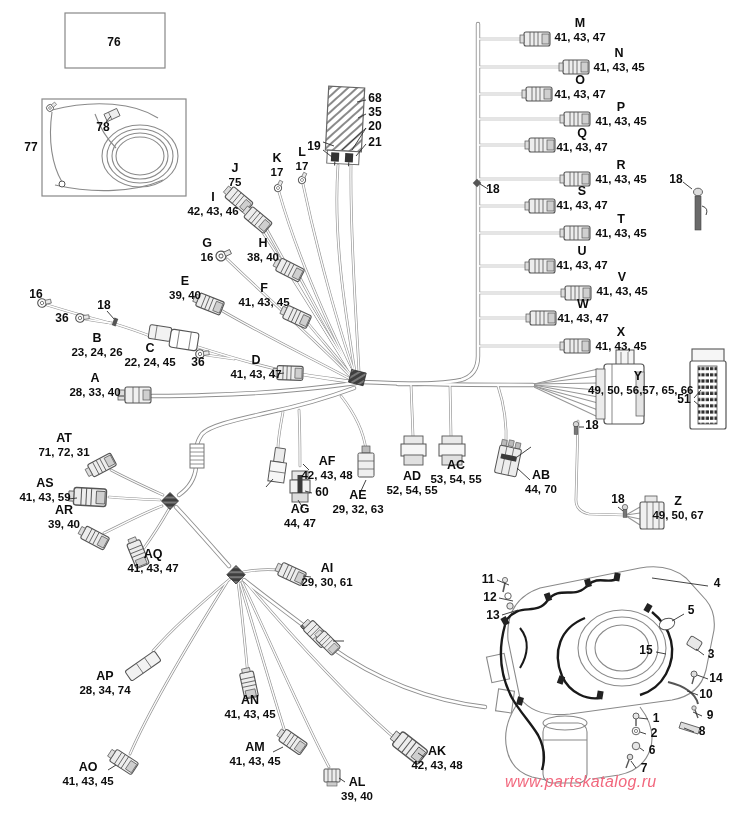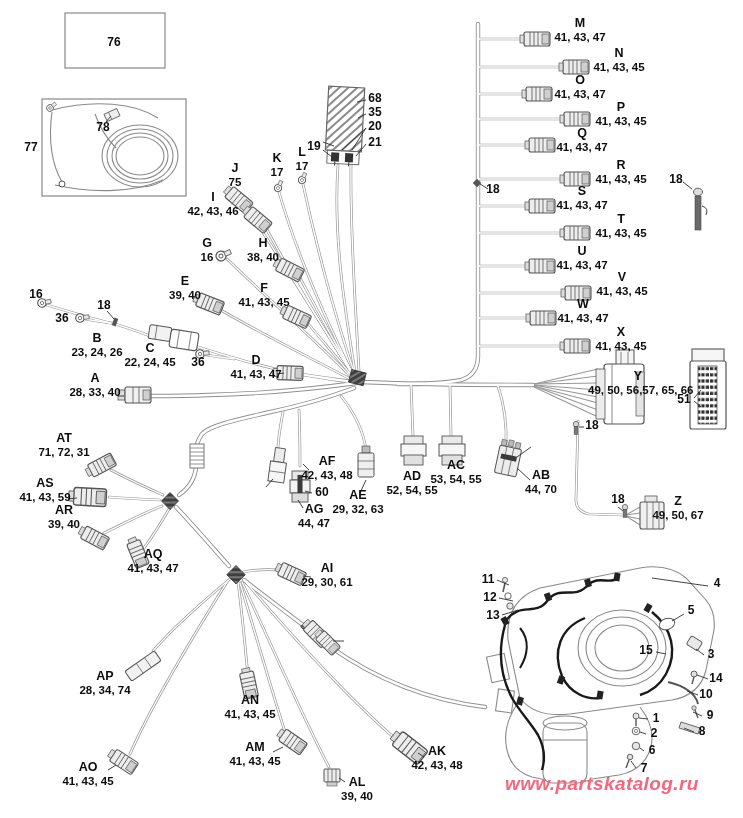--- a/index.html
+++ b/index.html
@@ -4,22 +4,22 @@
 <style>
   html,body{margin:0;padding:0;background:#fff;}
   .stage{position:relative;width:743px;height:818px;background:#fff;overflow:hidden;
          font-family:"Liberation Sans",sans-serif;}
   .stage svg{position:absolute;left:0;top:0;}
   .co{position:absolute;width:100px;text-align:center;color:#0d0d0d;font-weight:bold;
       font-size:11.5px;line-height:13.5px;white-space:nowrap;}
   .co .l{display:block;font-size:12.5px;}
   .num{position:absolute;width:36px;text-align:center;color:#0d0d0d;font-weight:bold;
        font-size:12px;line-height:14px;}
-  .wm{position:absolute;left:505px;top:773px;width:220px;font-weight:bold;font-style:italic;
-      font-size:19px;letter-spacing:.4px;color:#f2687e;white-space:nowrap;}
+  .wm{position:absolute;left:505px;top:773px;width:220px;font-weight:normal;font-style:italic;
+      font-size:16px;letter-spacing:.4px;color:#f2687e;white-space:nowrap;}
   
   .tAo use{stroke:#8f8f8f;stroke-width:4.4;fill:none;stroke-linecap:round;}
   .tAi use{stroke:#ffffff;stroke-width:2.7;fill:none;stroke-linecap:round;}
   .tBo use{stroke:#949494;stroke-width:2.7;fill:none;stroke-linecap:round;}
   .tBi use{stroke:#ffffff;stroke-width:1.4;fill:none;stroke-linecap:round;}
   .w{stroke:#979797;stroke-width:1.1;fill:none;}
   .ld{stroke:#2e2e2e;stroke-width:0.9;fill:none;}
   .dk{stroke:#191919;fill:none;}
   .ol{stroke:#8a8a8a;fill:none;stroke-width:1.1;}
 </style>
@@ -588,21 +588,21 @@
 <div class="co" style="left:572px;top:271px"><span class="l">V</span><span>41, 43, 45</span></div>
 <div class="co" style="left:533px;top:298px"><span class="l">W</span><span>41, 43, 47</span></div>
 <div class="co" style="left:571px;top:326px"><span class="l">X</span><span>41, 43, 45</span></div>
 <div class="co" style="left:588px;top:370px"><span class="l">Y</span><span>49, 50, 56,</span><span>57, 65, 66</span></div>
 <div class="co" style="left:628px;top:495px"><span class="l">Z</span><span>49, 50, 67</span></div>
 <div class="co" style="left:491px;top:469px"><span class="l">AB</span><span>44, 70</span></div>
 <div class="co" style="left:406px;top:459px"><span class="l">AC</span><span>53, 54, 55</span></div>
 <div class="co" style="left:362px;top:470px"><span class="l">AD</span><span>52, 54, 55</span></div>
 <div class="co" style="left:308px;top:489px"><span class="l">AE</span><span>29, 32, 63</span></div>
 <div class="co" style="left:277px;top:455px"><span class="l">AF</span><span>42, 43, 48</span></div>
-<div class="co" style="left:264px;top:503px"><span class="l">AG</span><span>44, 47</span></div>
+<div class="co" style="left:250px;top:503px"><span class="l">AG</span><span>44, 47</span></div>
 <div class="co" style="left:277px;top:562px"><span class="l">AI</span><span>29, 30, 61</span></div>
 <div class="co" style="left:387px;top:745px"><span class="l">AK</span><span>42, 43, 48</span></div>
 <div class="co" style="left:307px;top:776px"><span class="l">AL</span><span>39, 40</span></div>
 <div class="co" style="left:205px;top:741px"><span class="l">AM</span><span>41, 43, 45</span></div>
 <div class="co" style="left:200px;top:694px"><span class="l">AN</span><span>41, 43, 45</span></div>
 <div class="co" style="left:38px;top:761px"><span class="l">AO</span><span>41, 43, 45</span></div>
 <div class="co" style="left:55px;top:670px"><span class="l">AP</span><span>28, 34, 74</span></div>
 <div class="co" style="left:103px;top:548px"><span class="l">AQ</span><span>41, 43, 47</span></div>
 <div class="co" style="left:14px;top:504px"><span class="l">AR</span><span>39, 40</span></div>
 <div class="co" style="left:-5px;top:477px"><span class="l">AS</span><span>41, 43, 59</span></div>

